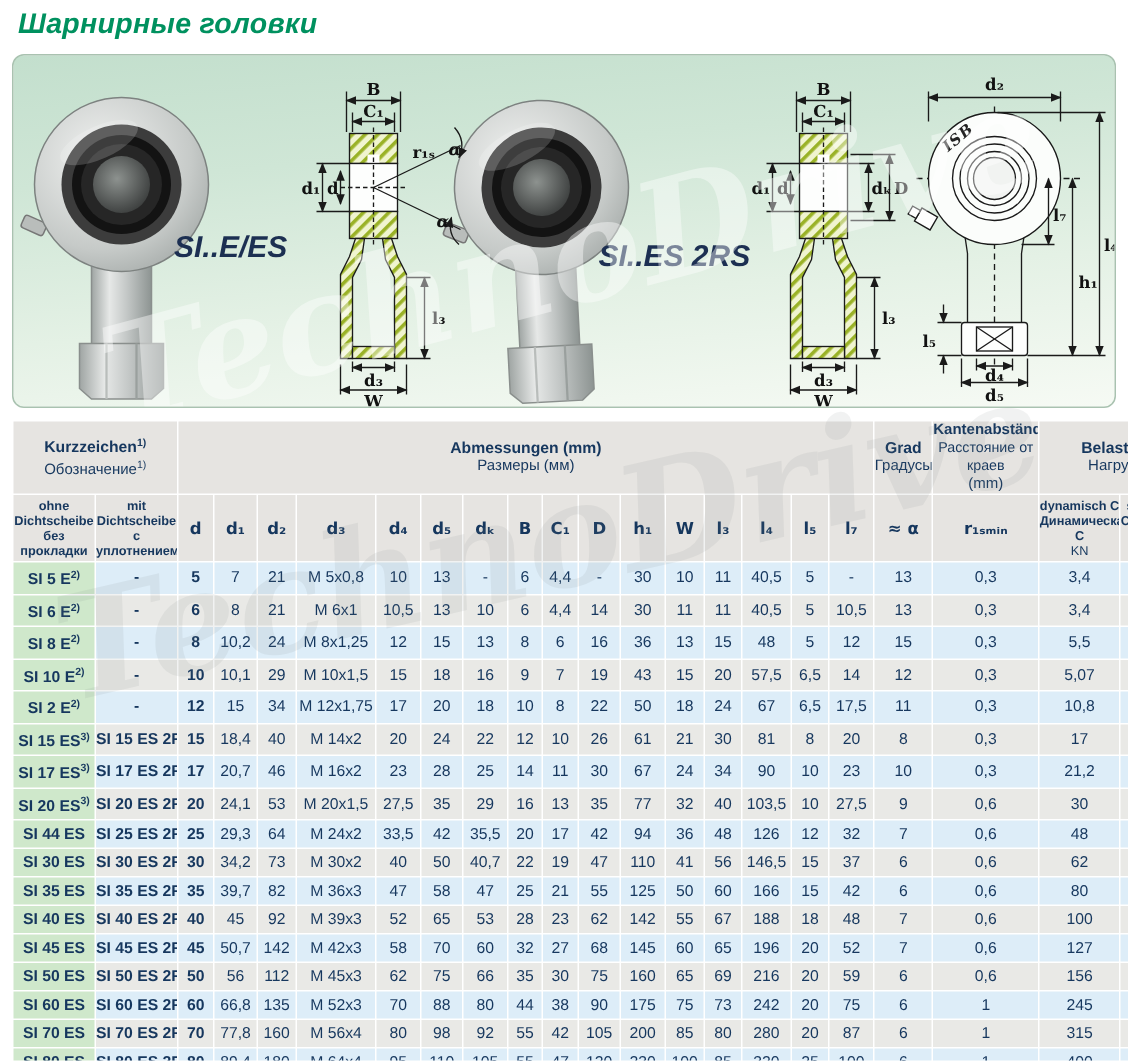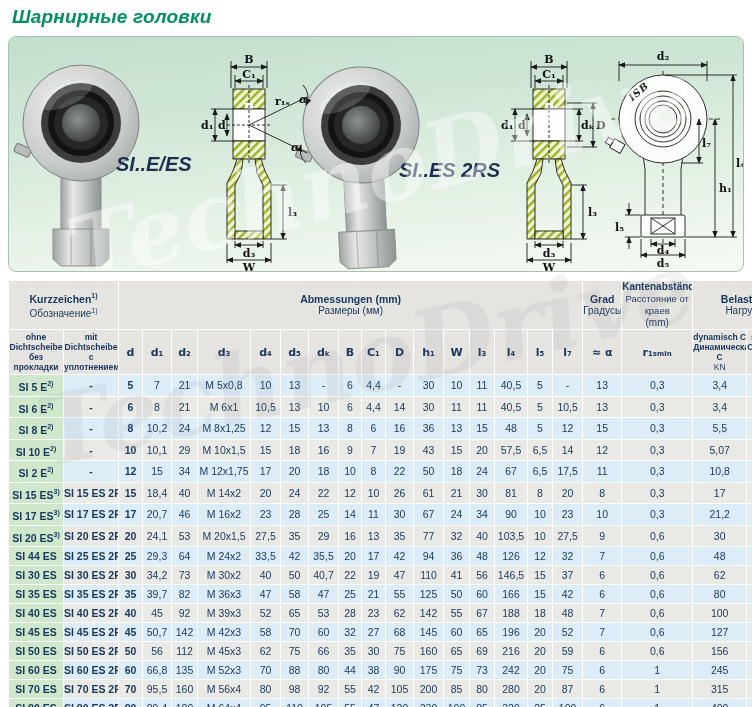--- a/index.html
+++ b/index.html
@@ -713,21 +713,21 @@
           <td>75</td>
           <td>6</td>
           <td>1</td>
           <td>245</td>
           <td>450</td>
         </tr>
         <tr class="even">
           <td class="cname c1"><span>SI 70 ES</span></td>
           <td class="cname">SI 70 ES 2RS</td>
           <td class="bold">70</td>
-          <td>95,5</td>
+          <td>77,8</td>
           <td>160</td>
           <td>M 56x4</td>
           <td>80</td>
           <td>98</td>
           <td>92</td>
           <td>55</td>
           <td>42</td>
           <td>105</td>
           <td>200</td>
           <td>85</td>

